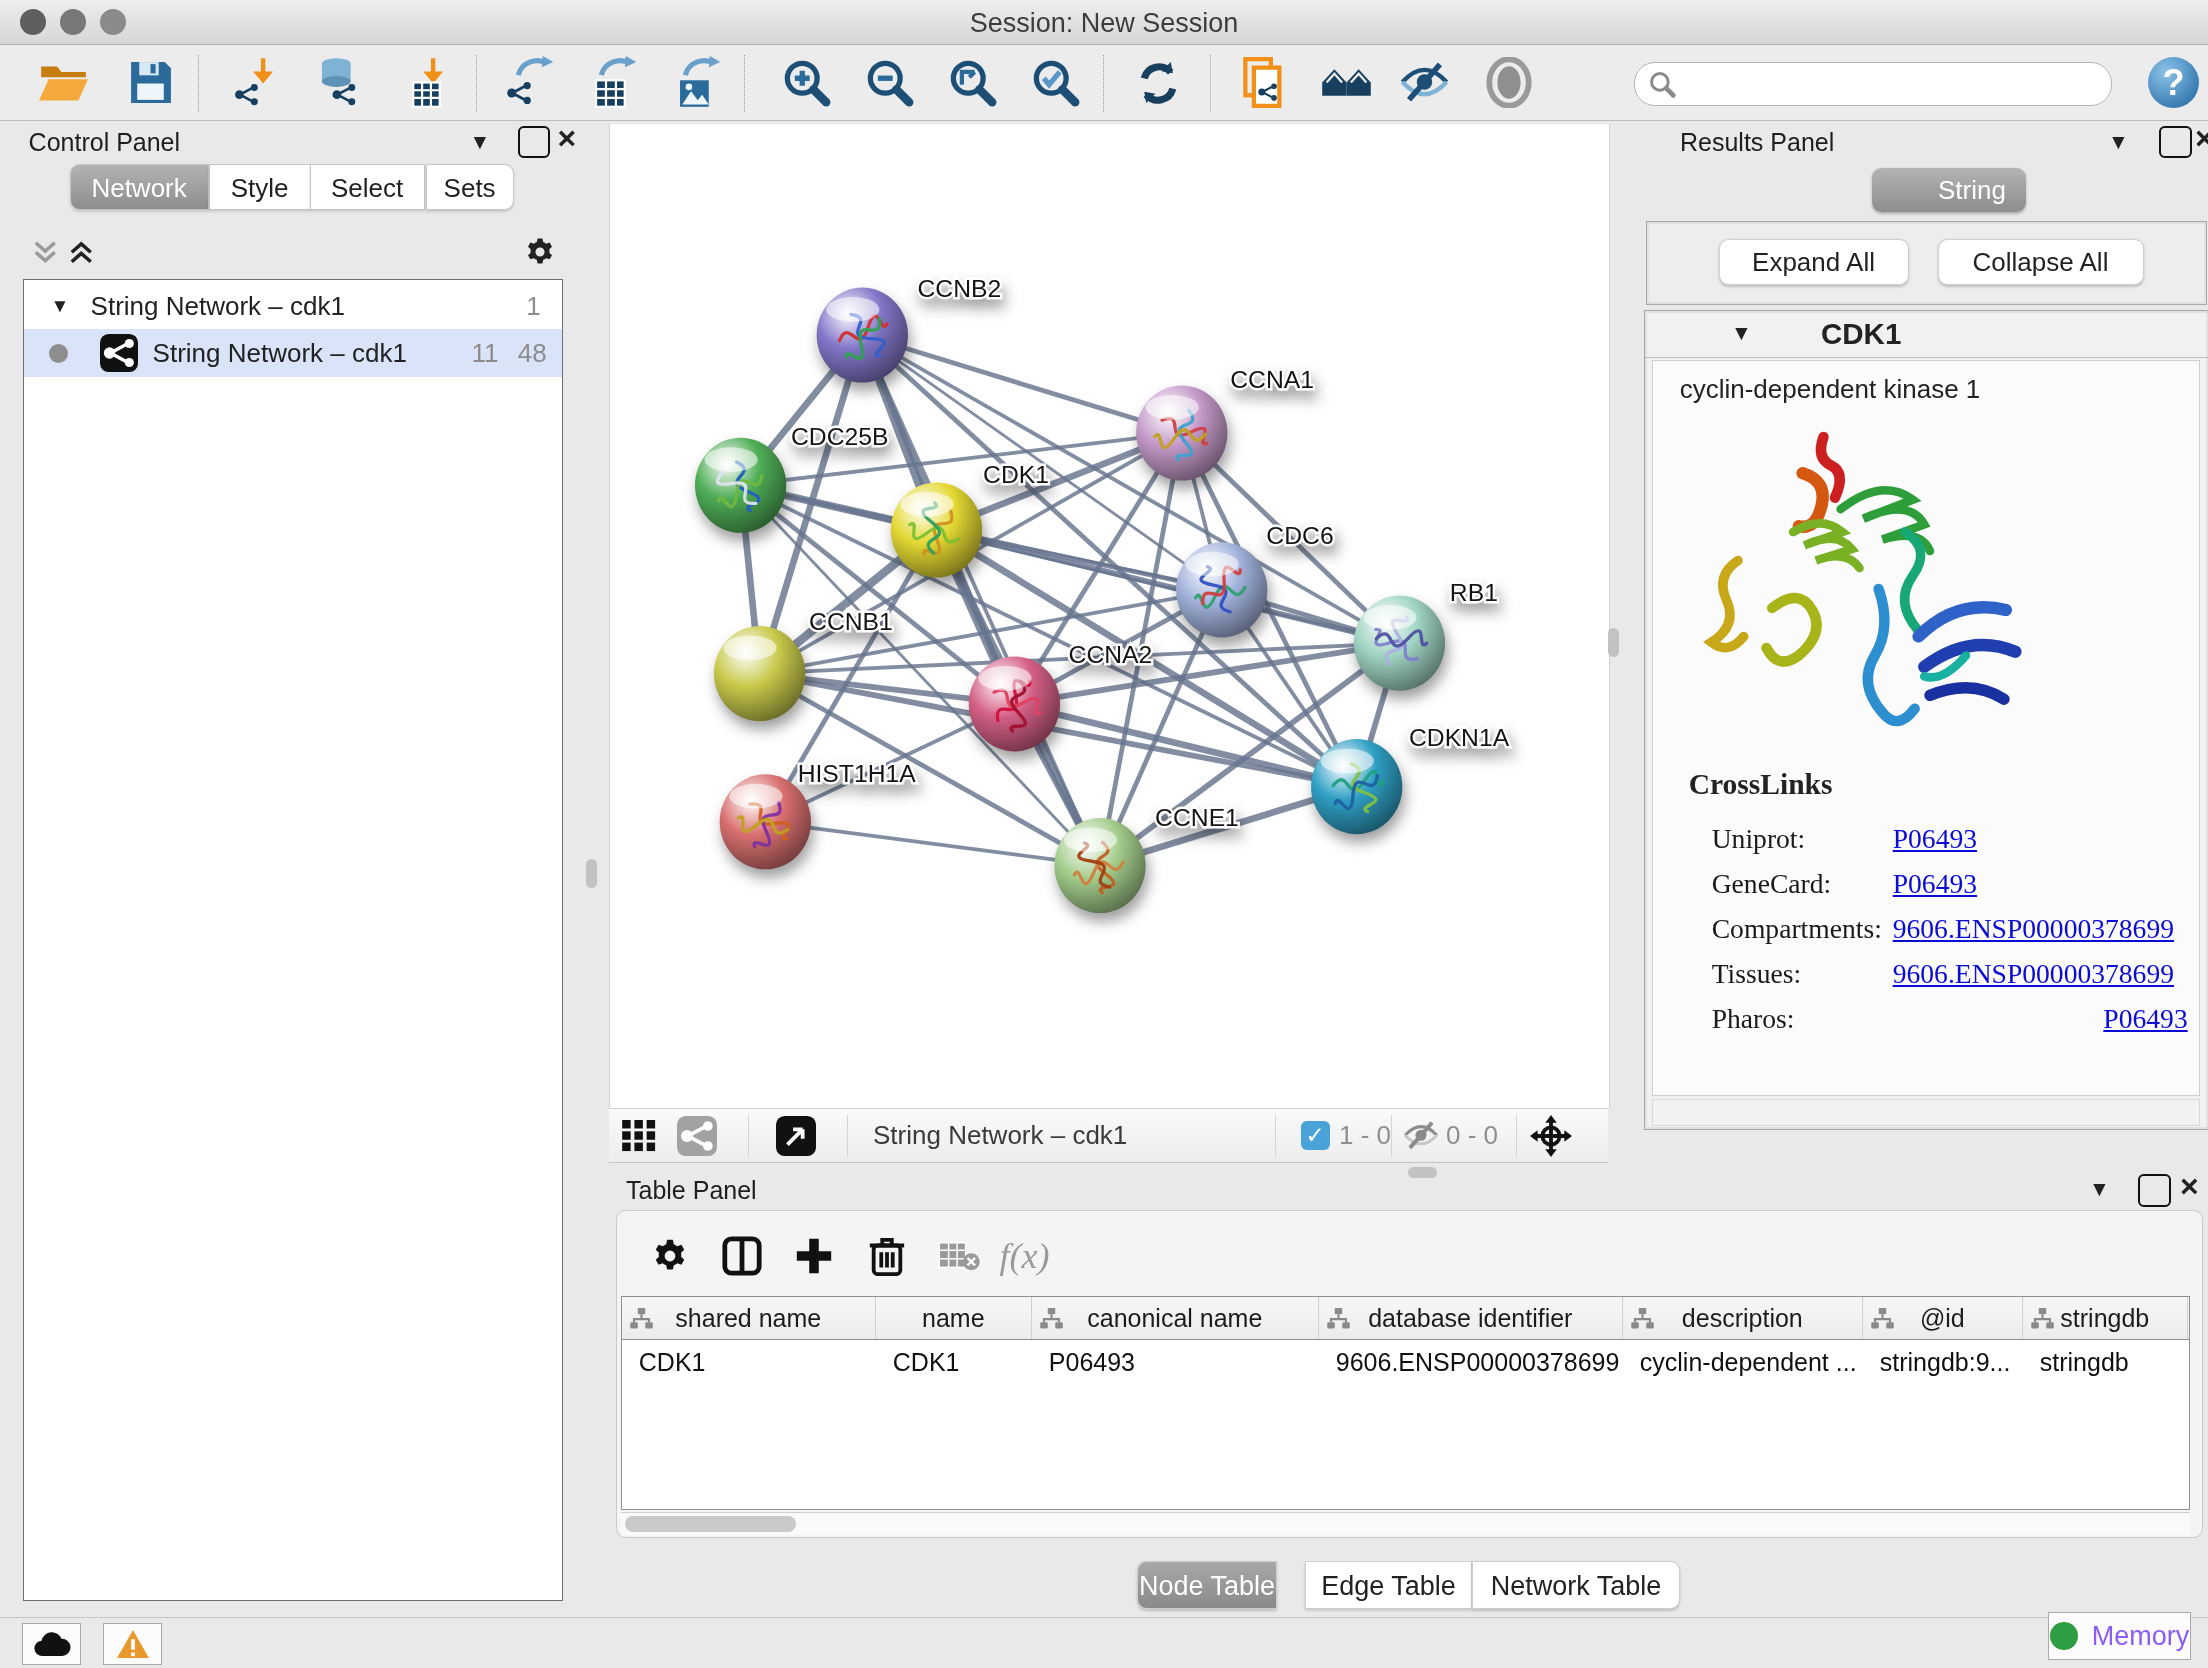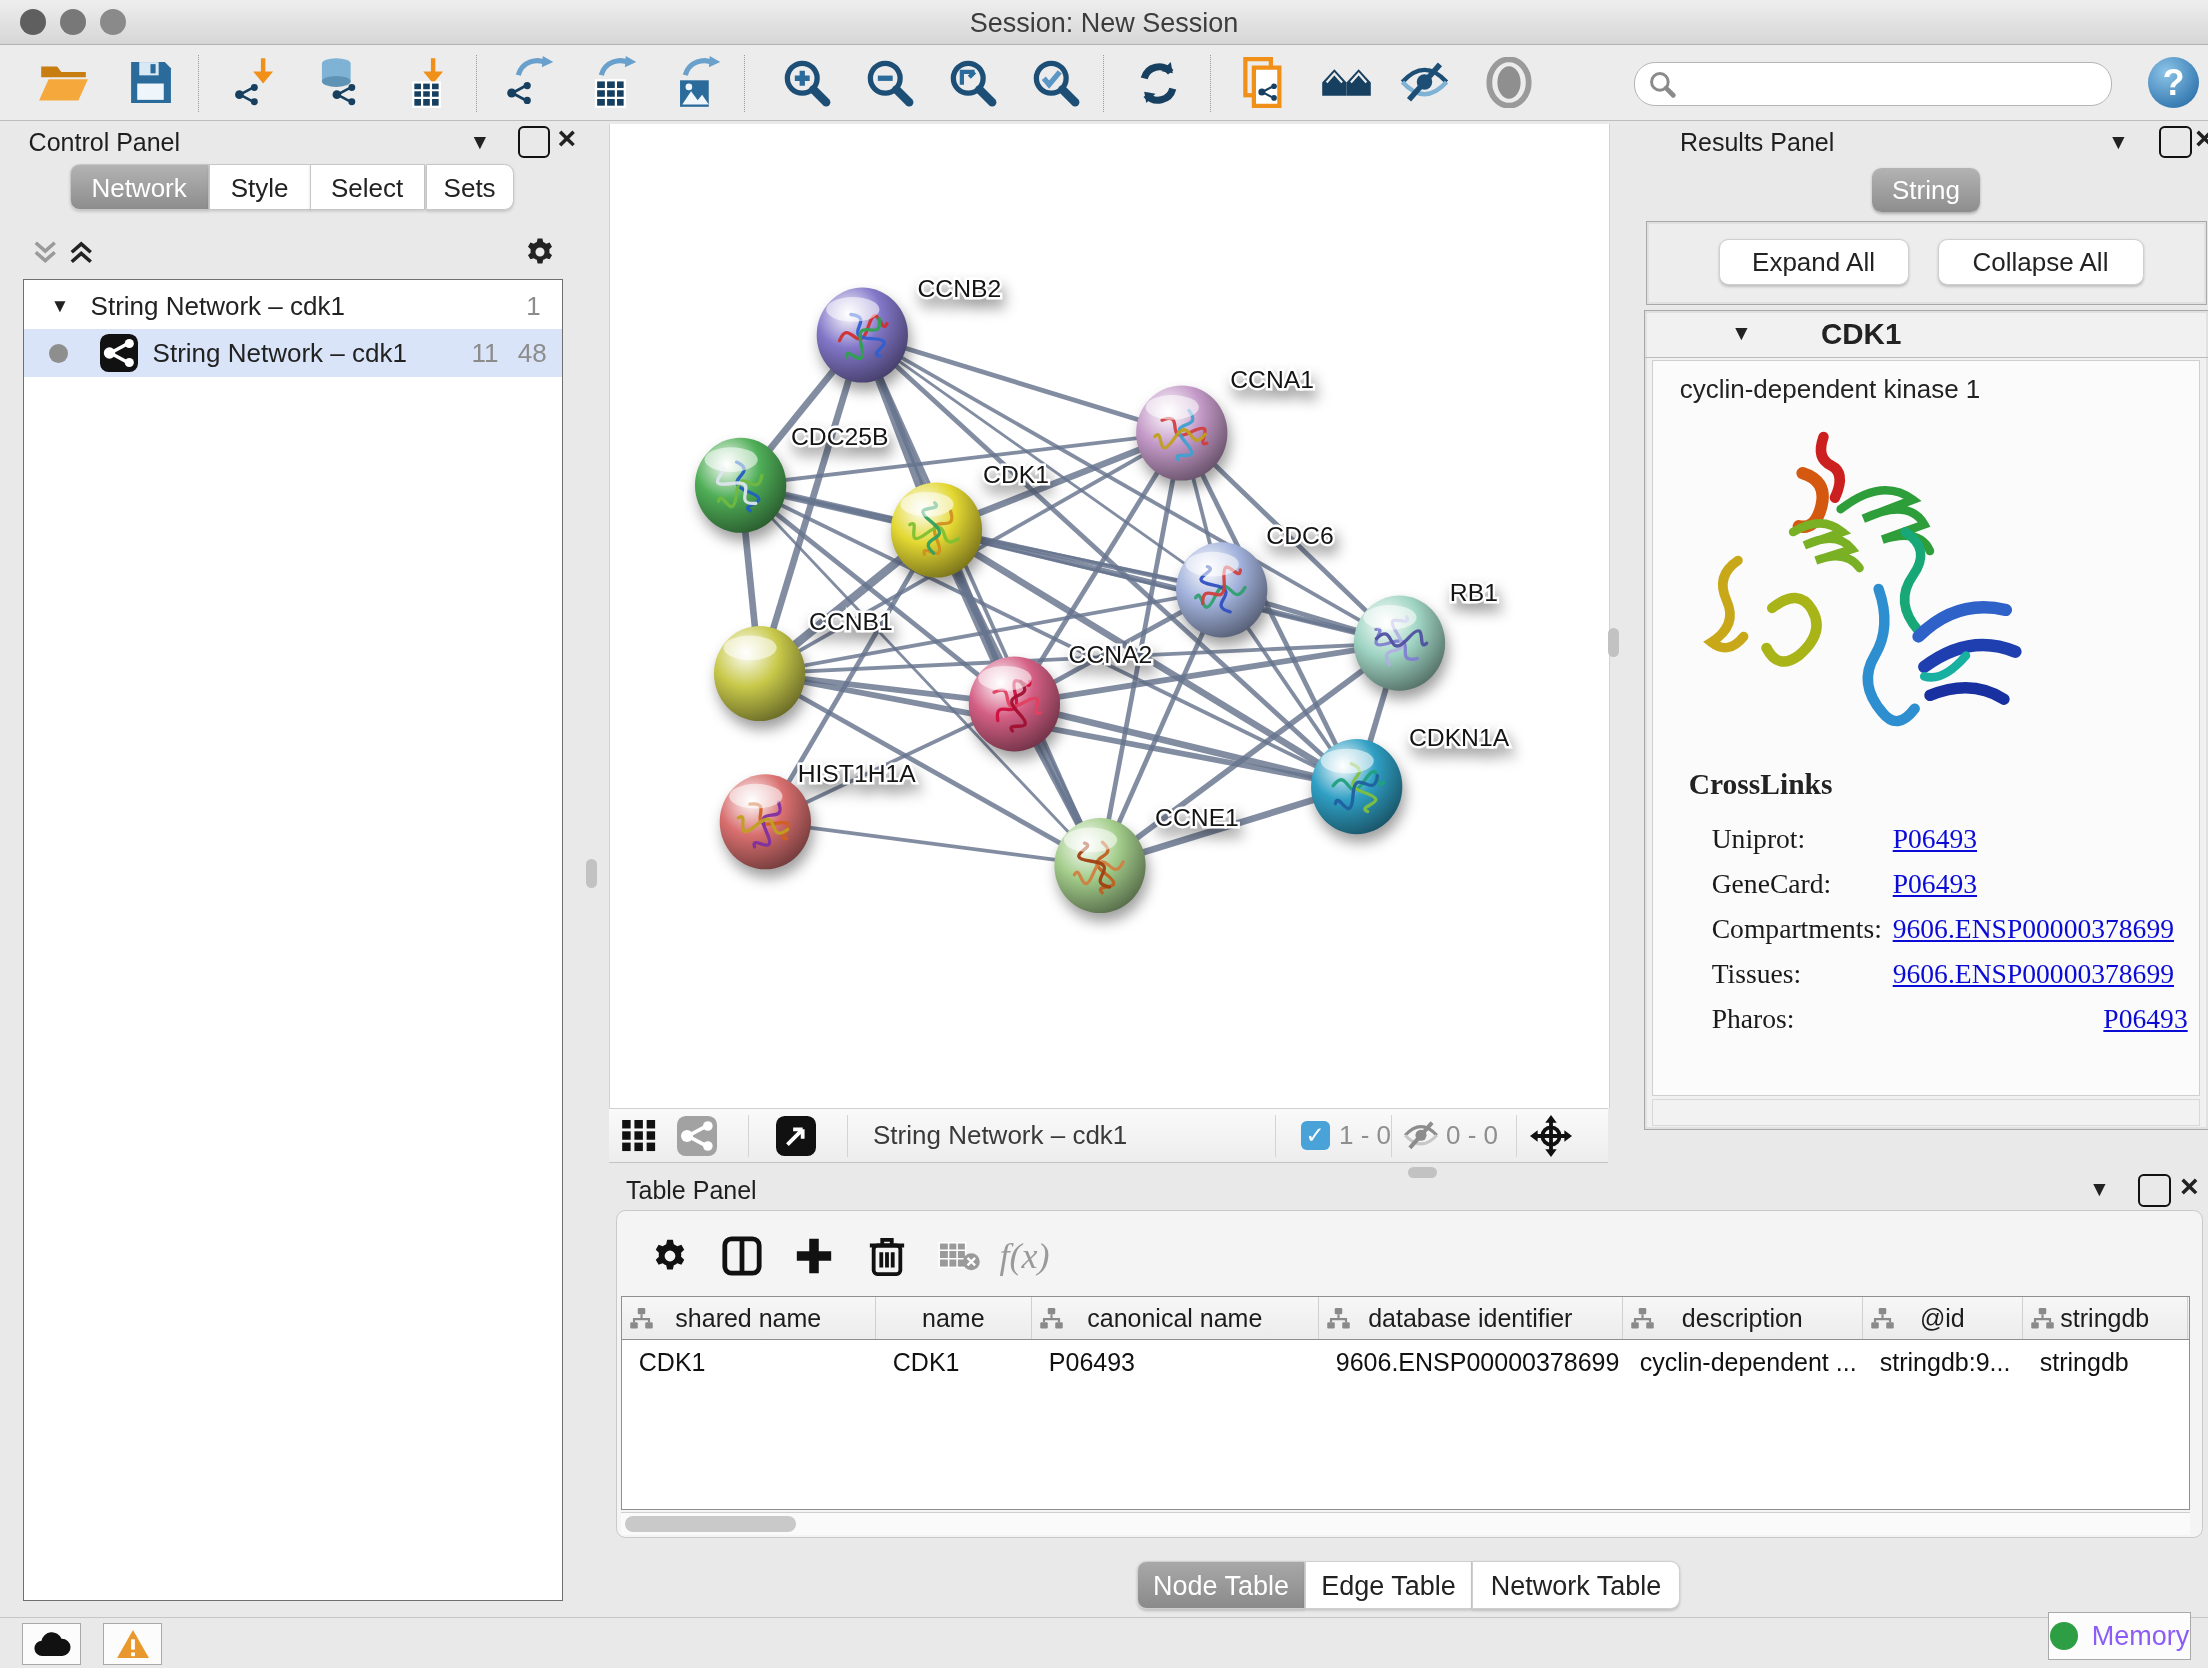--- a/index.html
+++ b/index.html
@@ -55,21 +55,21 @@
   .nettb .vsep{position:absolute;top:5.7px;height:42px;width:0;border-left:1.9px solid #d4d4d4;}
   .nettb-title{position:absolute;left:264px;top:11.4px;font-size:26px;color:#3a3a3a;}
   .graytxt{color:#8e8e8e;font-size:26px;position:absolute;top:11.4px;}
   .blackbox{position:absolute;width:40px;height:40px;background:#111;border-radius:8.6px;top:6.7px;}
   
   .hhandle{background:#c2c2c2;border-radius:5.7px;}
   
   .rp{left:1617px;top:124px;width:592px;height:1060px;}
   .rtab{position:absolute;left:255px;top:44px;width:108px;height:44px;line-height:44px;
     text-align:center;font-size:26px;color:#fff;border-radius:9.5px;
-    background:linear-gradient(#b3b3b3,#8d8d8d);box-shadow:0 1.9px 2.9px rgba(0,0,0,.25);}
+    background:linear-gradient(#b3b3b3,#8d8d8d);box-shadow:0 1.9px 2.9px rgba(0,0,0,.25);padding-left:46px;}
   .rbox{position:absolute;background:#ededed;border:1.9px solid #a8a8a8;box-shadow:inset 0 0 0 1.9px #e0e0e0;}
   .rbtn{position:absolute;height:44px;line-height:44px;text-align:center;font-size:26px;
     background:#fff;border:1px solid #cfcfcf;border-radius:9.5px;box-shadow:0 1.9px 2.9px rgba(0,0,0,.2);}
   .gene-hd{position:absolute;left:0;top:0;width:100%;height:46px;border-bottom:1.9px solid #bcbcbc;}
   .rcontent{position:absolute;left:6.7px;top:49px;width:546px;height:734px;background:#fbfbfb;
     border:1px solid #cfcfcf;}
   .serif{font-family:"Liberation Serif",serif;}
   .xl-label{font-size:27.6px;color:#1a1a1a;}
   .xl-link{font-size:27.6px;color:#0b0bd6;text-decoration:underline;}
   .scrollstrip{position:absolute;background:#f2f2f2;border:1px solid #d8d8d8;}
@@ -721,21 +721,21 @@
         <div class="td" style="width: 240px;">cyclin-dependent ...</div>
         <div class="td" style="width: 160px;">stringdb:9...</div>
         <div class="td" style="width: 165px;">stringdb</div>
       </div>
   </div>
   <div class="hscroll">
       <span class="hthumb"></span>
     </div>
 </div>
 
-<div class="btab sel abs" style="left:1137px;top:1561px;width:168px;border-radius:9.5px 0 0 9.5px">Node Table</div>
+<div class="btab sel abs" style="left:1137px;top:1561px;width:140px;border-radius:9.5px 0 0 9.5px">Node Table</div>
 <div class="btab abs" style="left:1305px;top:1561px;width:167px">Edge Table</div>
 <div class="btab abs" style="left:1472px;top:1561px;width:208px;border-radius:0 9.5px 9.5px 0">Network Table</div>
 
 <div class="abs statusline"></div>
 <div class="sbtn" style="left:22px;top:1623px;width:57px;height:40px">
   <svg width="38" height="27" viewBox="0 0 40 28">
       <path d="M10 26a8 8 0 0 1-1-16 11 11 0 0 1 21-2 7.5 7.5 0 0 1 1 18z" fill="#111"></path>
     </svg>
 </div>
 <div class="sbtn" style="left:103px;top:1623px;width:57px;height:40px">

